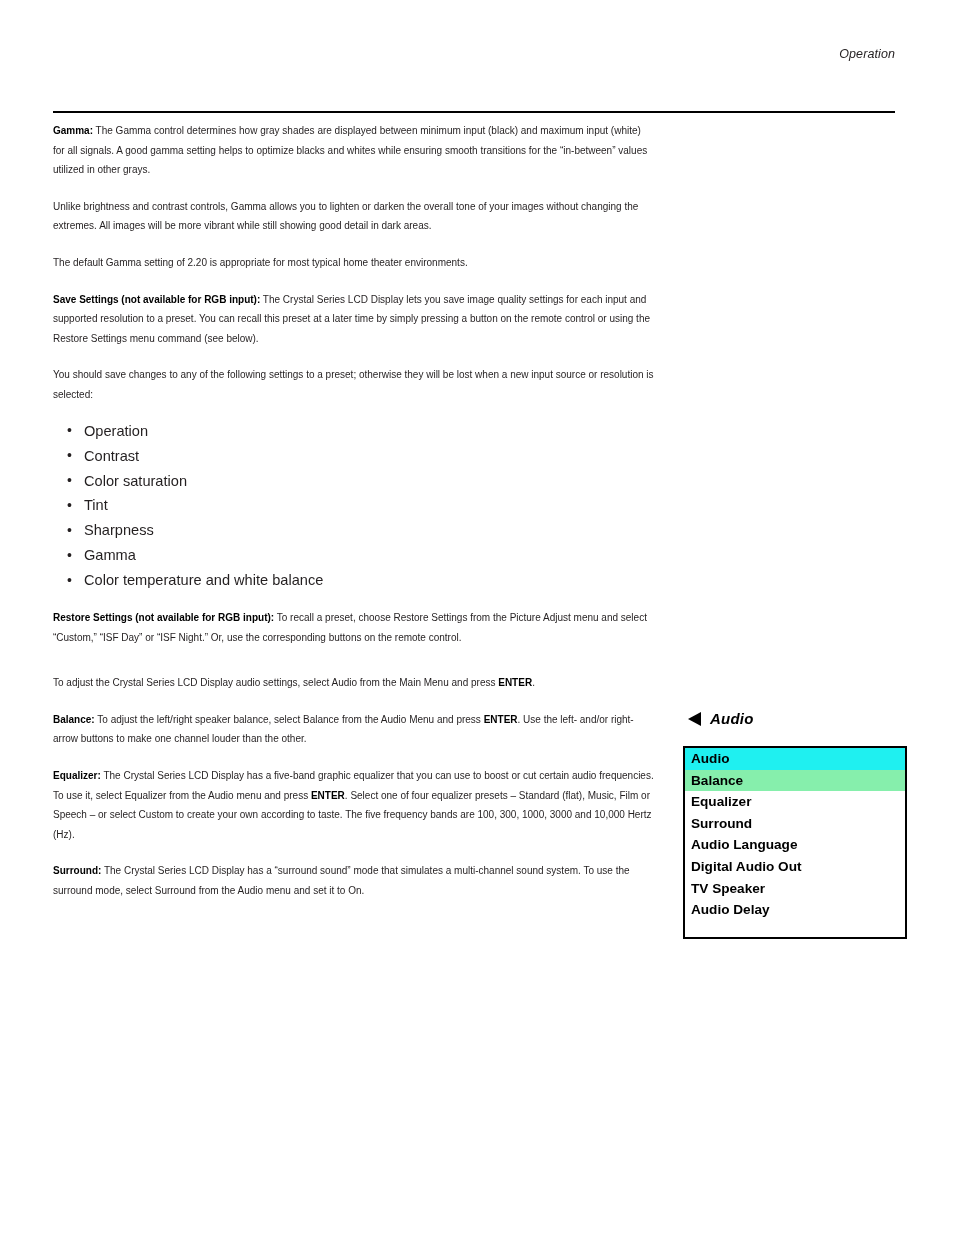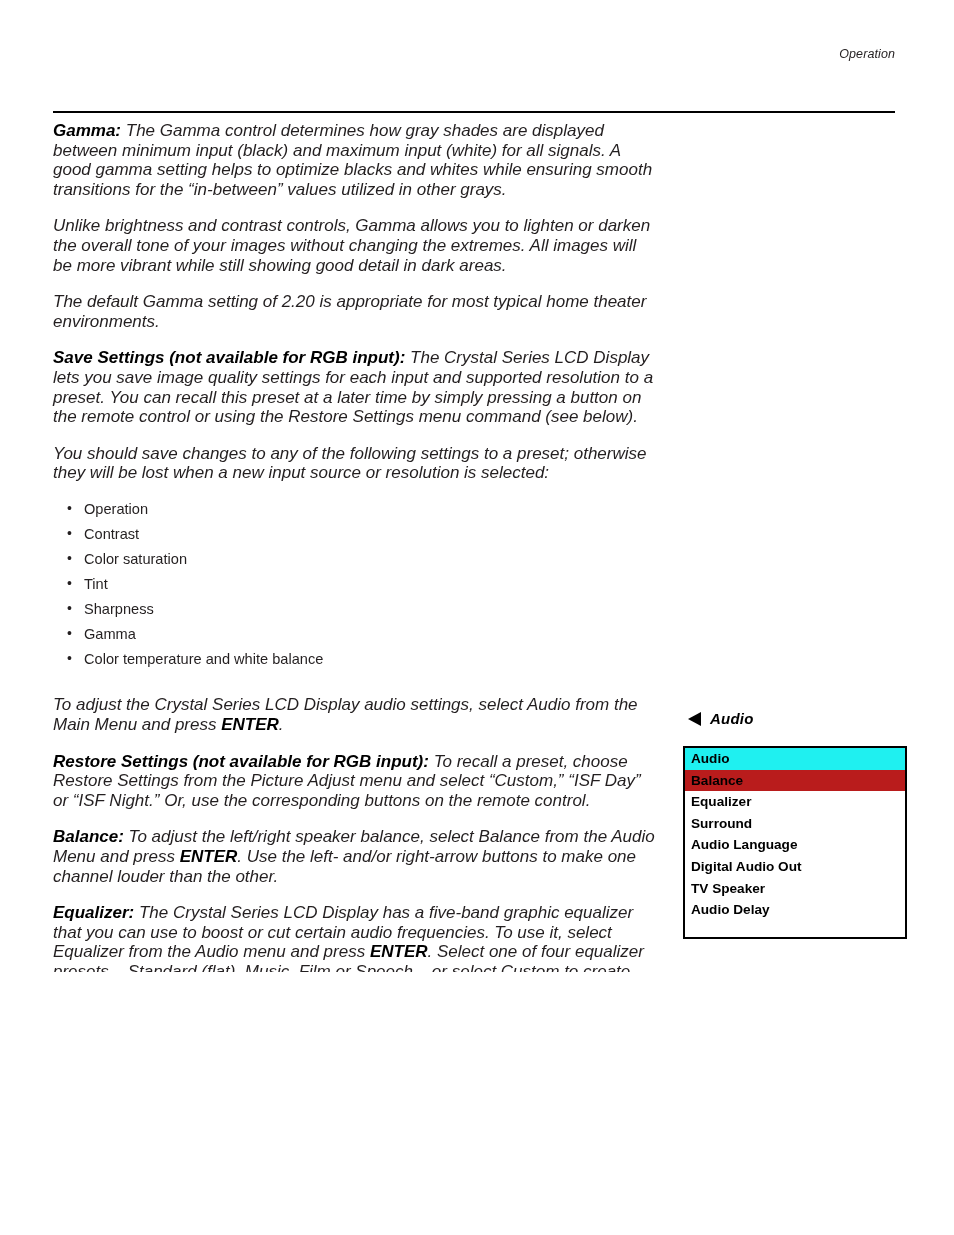--- a/index.html
+++ b/index.html
@@ -40,26 +40,25 @@
   }
 
   
   .col-main {
     position: absolute;
     top: 121px;
     left: 53px;
     width: 602px;
   }
   .para {
-    font-size: 17px;
+    font-size: 10px;
     line-height: 19.6px;
     color: #231f20;
     margin: 0 0 17px 0;
     text-align: left;
-    font-style: italic;
   }
   .para b, .para strong {
     font-weight: bold;
     color: #000000;
   }
 
   
   .bullets {
     margin: 0 0 17px 0;
     padding: 0;
@@ -127,21 +126,21 @@
     font-weight: bold;
     font-size: 13.6px;
     line-height: 21.6px;
     height: 21.6px;
     color: #000000;
     padding-left: 6px;
     white-space: nowrap;
     overflow: hidden;
   }
   .osd-item.sel-cyan { background: #1ff0f0; }
-  .osd-item.sel-green { background: #b91c1c; }
+  .osd-item.sel-green { background: #86efac; }
   .osd-item.last { margin-bottom: 16px; }
 
   
   .note-block {
     position: absolute;
     left: 55px;
     top: 1024px;
     width: 600px;
     height: 56px;
   }
@@ -215,23 +214,23 @@
     <ul class="bullets">
       <li><span>Operation</span></li>
       <li><span>Contrast</span></li>
       <li><span>Color saturation</span></li>
       <li><span>Tint</span></li>
       <li><span>Sharpness</span></li>
       <li><span>Gamma</span></li>
       <li><span>Color temperature and white balance</span></li>
     </ul>
 
+    <p class="para"><b>Restore Settings (not available for RGB input):</b><span> To recall a preset, choose Restore Settings from the Picture Adjust menu and select “Custom,” “ISF Day” or “ISF Night.” Or, use the corresponding buttons on the remote control.</span></p>
+
     <p class="para gap-before"><span>To adjust the Crystal Series LCD Display audio settings, select Audio from the Main Menu and press </span><b>ENTER</b><span>.</span></p>
-
-    <p class="para"><b>Restore Settings (not available for RGB input):</b><span> To recall a preset, choose Restore Settings from the Picture Adjust menu and select “Custom,” “ISF Day” or “ISF Night.” Or, use the corresponding buttons on the remote control.</span></p>
 
     <p class="para"><b>Balance:</b><span> To adjust the left/right speaker balance, select Balance from the Audio Menu and press </span><b>ENTER</b><span>. Use the left- and/or right-arrow buttons to make one channel louder than the other.</span></p>
 
     <p class="para"><b>Equalizer:</b><span> The Crystal Series LCD Display has a five-band graphic equalizer that you can use to boost or cut certain audio frequencies. To use it, select Equalizer from the Audio menu and press </span><b>ENTER</b><span>. Select one of four equalizer presets – Standard (flat), Music, Film or Speech – or select Custom to create your own according to taste. The five frequency bands are 100, 300, 1000, 3000 and 10,000 Hertz (Hz).</span></p>
 
     <p class="para"><b>Surround:</b><span> The Crystal Series LCD Display has a “surround sound” mode that simulates a multi-channel sound system. To use the surround mode, select Surround from the Audio menu and set it to On.</span></p>
 
   </div>
 
   <div class="osd-wrap">

